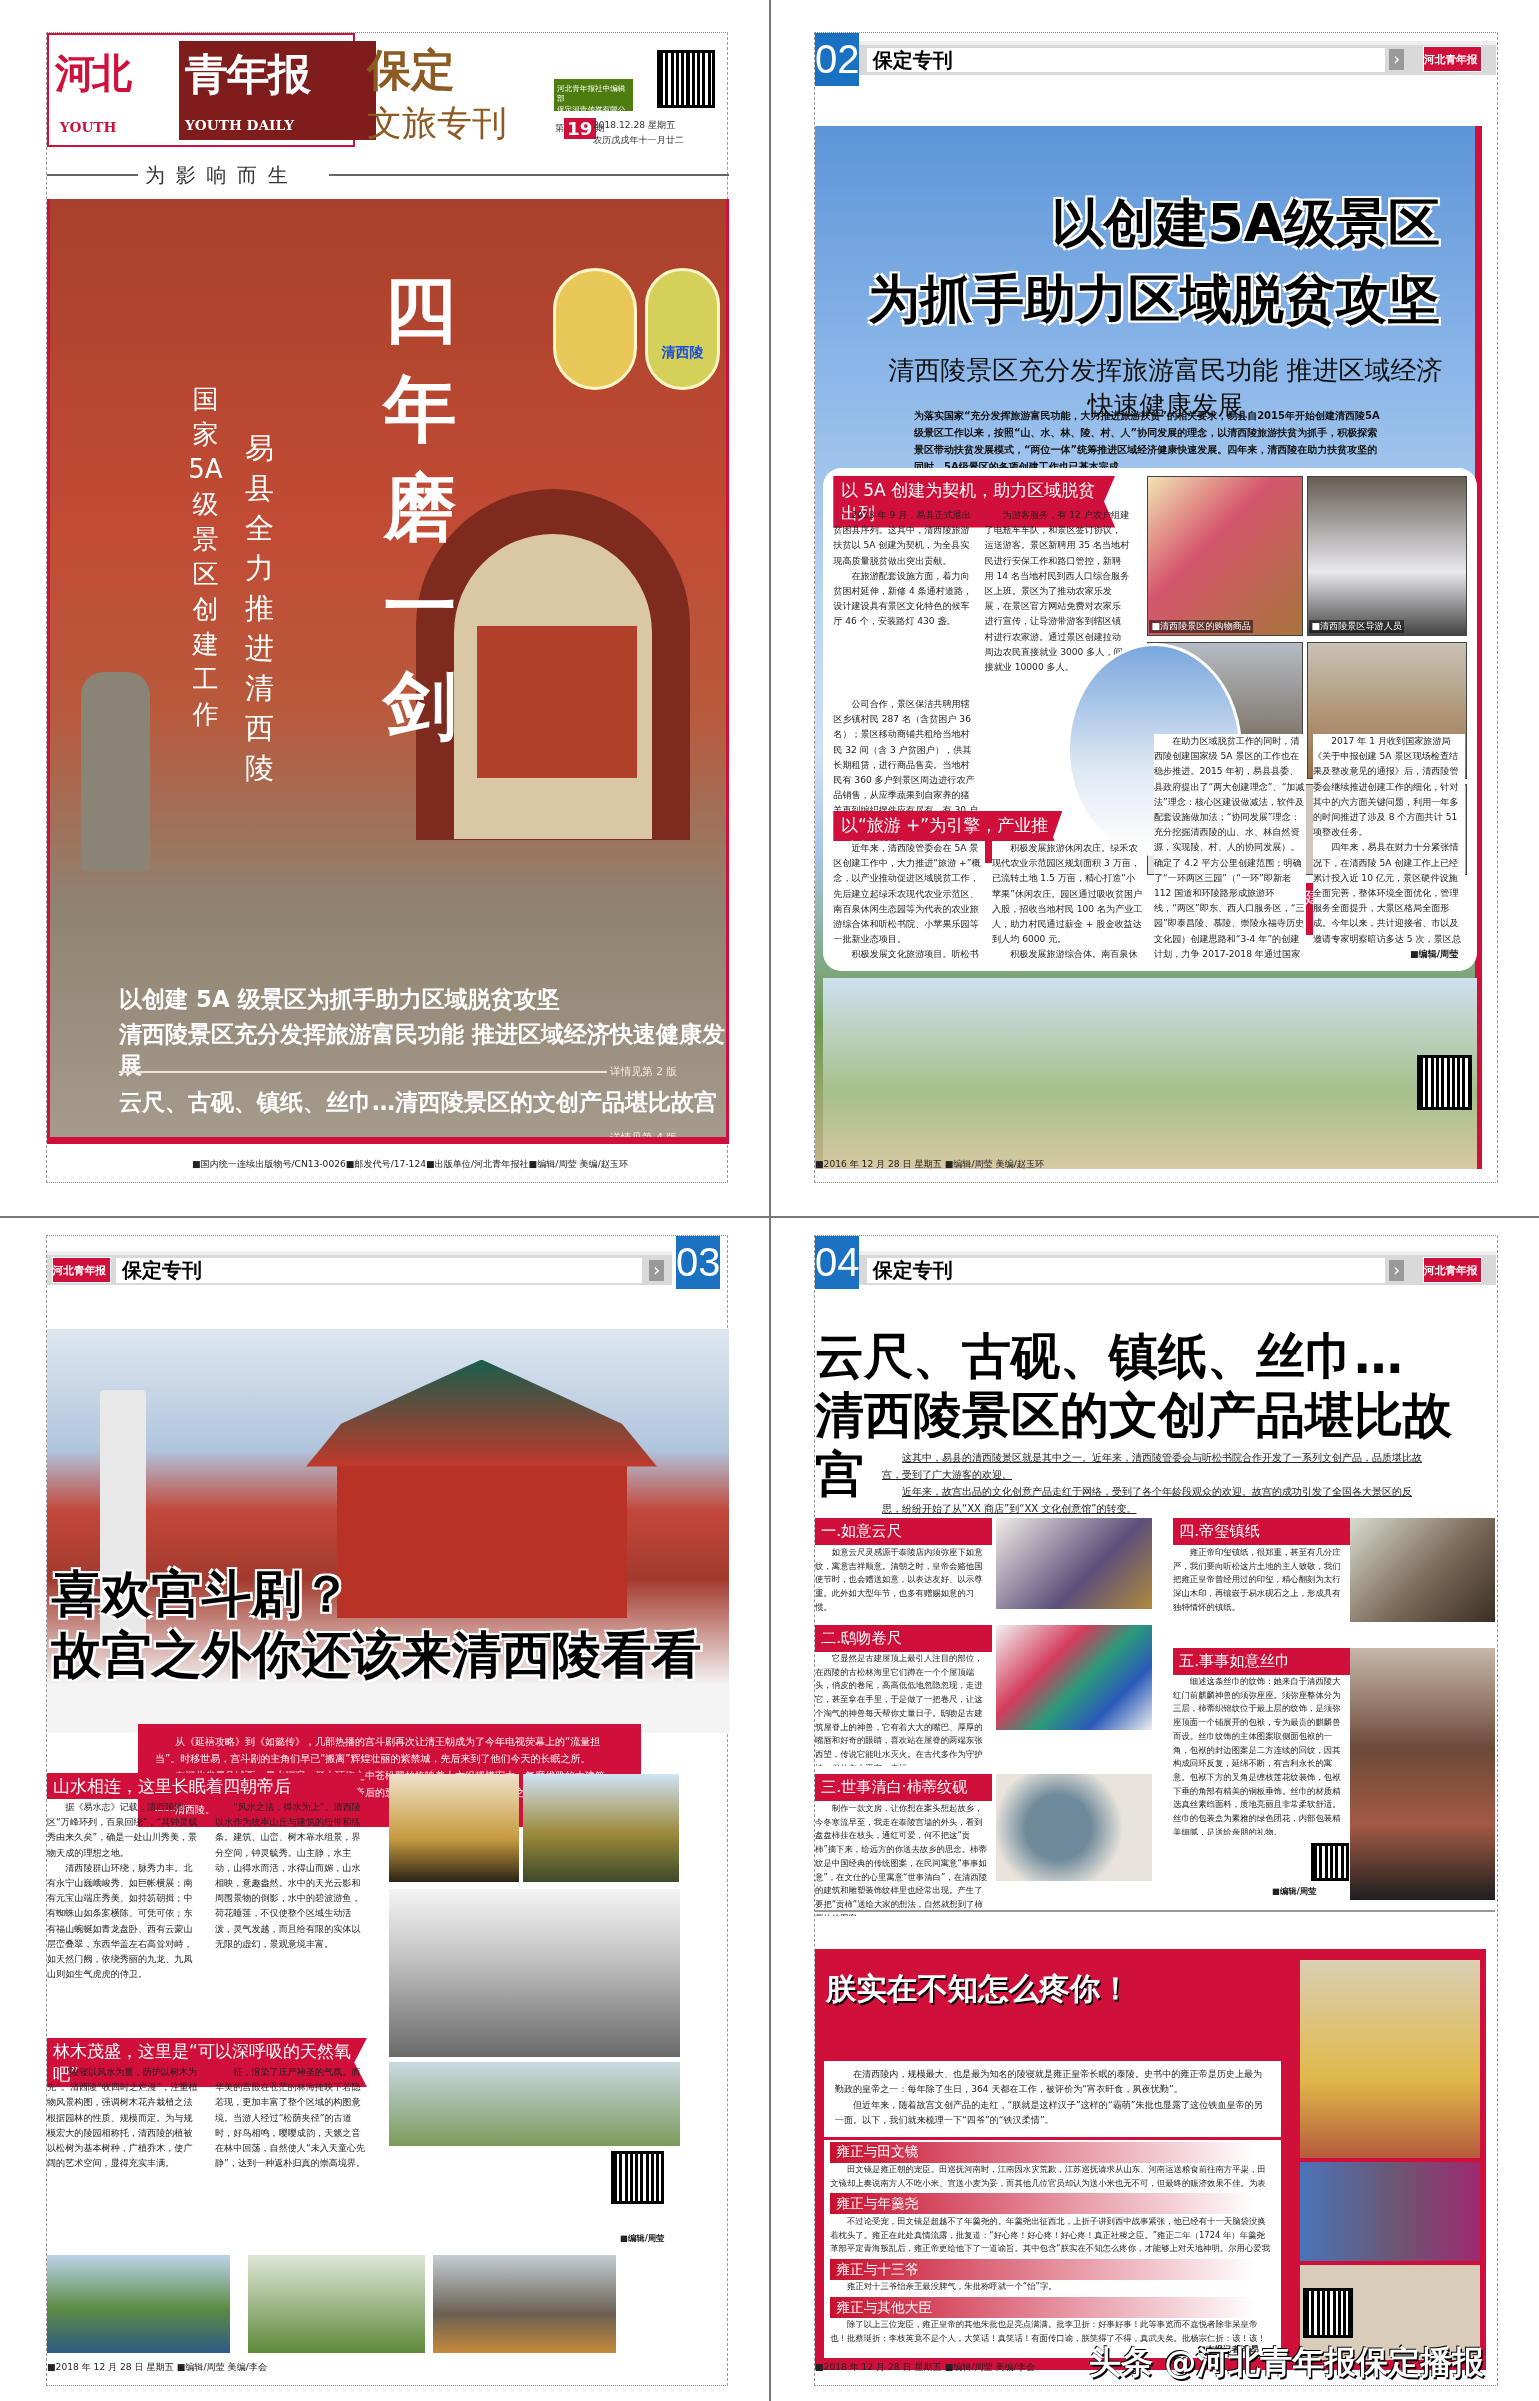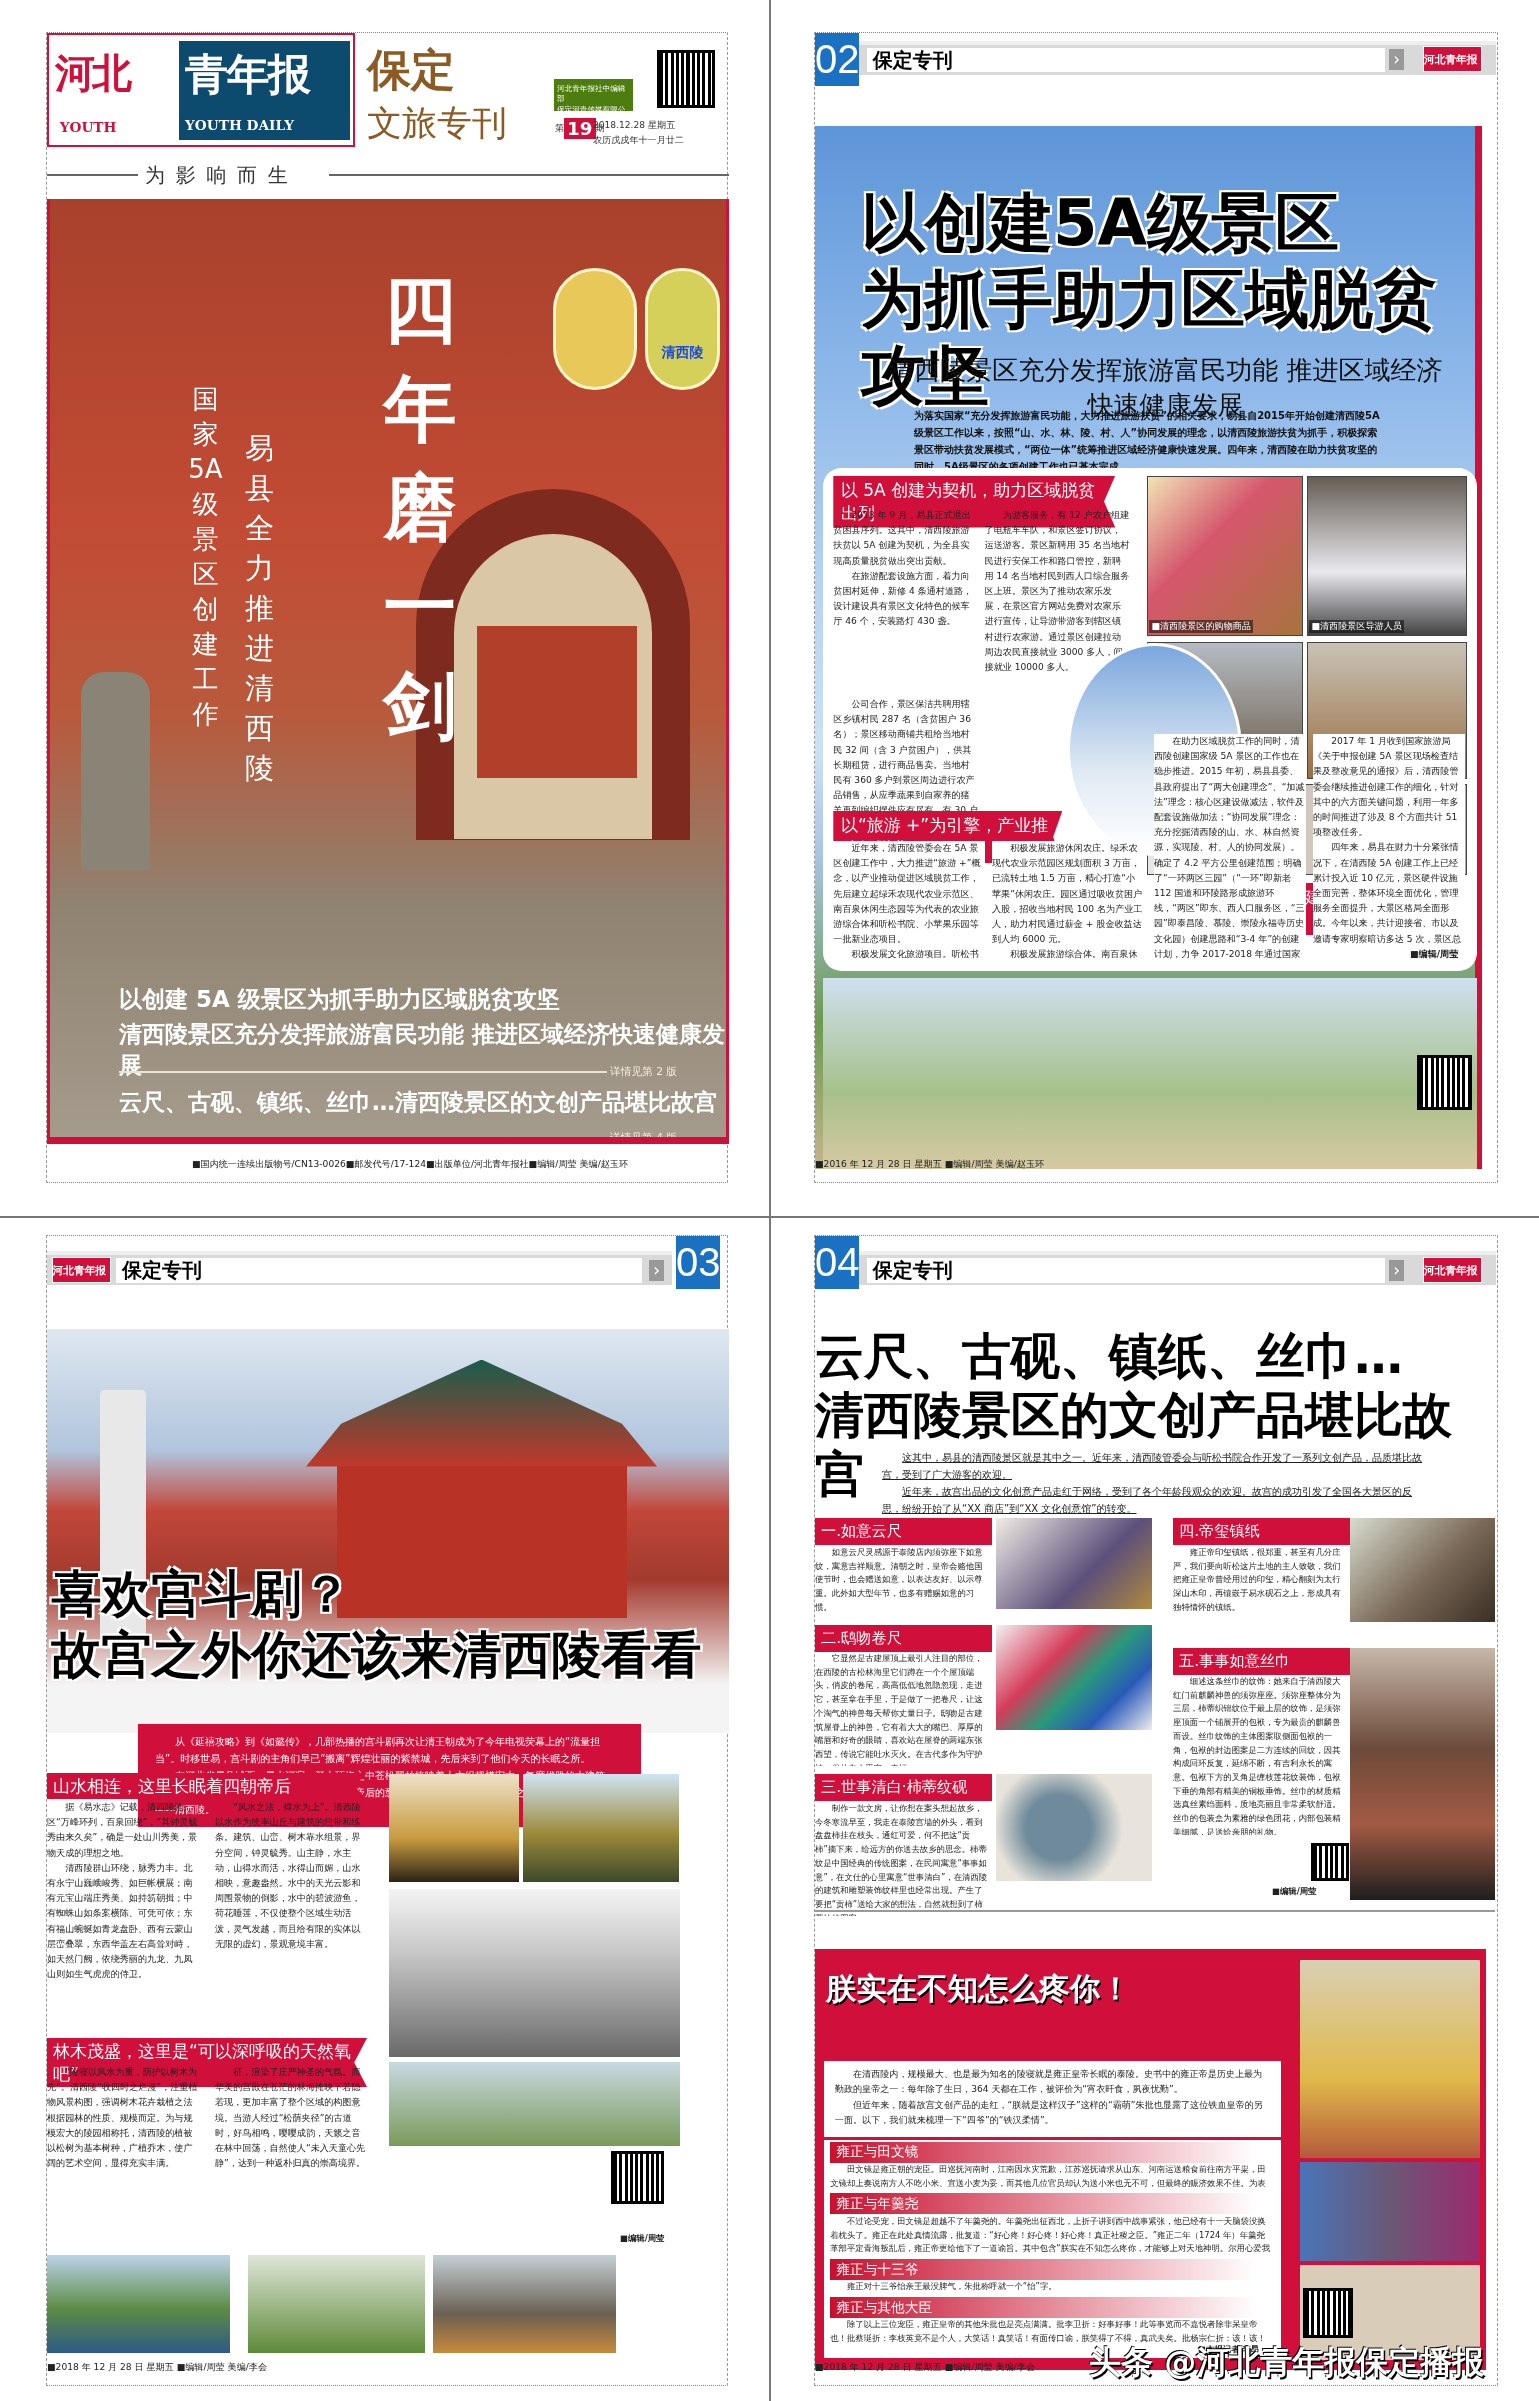--- a/index.html
+++ b/index.html
@@ -9,21 +9,21 @@
 .frame{position:absolute;border-left:0.8px dashed #999;border-right:0.8px dashed #999;border-top:1.5px dotted #888;border-bottom:1.5px dotted #888}
 .p1{left:46px;top:32px;width:682px;height:1151px}
 .p2{left:814px;top:32px;width:684px;height:1151px}
 .p3{left:46px;top:1235px;width:682px;height:1151px}
 .p4{left:814px;top:1235px;width:684px;height:1151px}
 .abs{position:absolute}
 
 .mast{left:0;top:0;width:308px;height:114px;border:2.3px solid #d0103a;background:#fff}
 .mast .hb{position:absolute;left:6.1px;top:10.7px;font-family:"DejaVu Serif",serif;font-weight:bold;color:#d0103a;font-size:40px;letter-spacing:-3px}
 .mast .hbe{position:absolute;left:10.7px;top:84px;font-family:"DejaVu Serif",serif;color:#d0103a;font-size:13.7px;font-weight:bold}
-.mast .yd{position:absolute;left:130px;top:6.1px;width:171px;height:99px;background:#0c4a6e;color:#fff}
+.mast .yd{position:absolute;left:130px;top:6.1px;width:197px;height:99px;background:#7f1d1d;color:#fff}
 .mast .yd .cn{position:absolute;left:6.1px;top:4.6px;font-size:43px;font-weight:bold;font-family:"DejaVu Serif",serif;letter-spacing:-1.5px}
 .mast .yd .en{position:absolute;left:6.1px;top:76px;font-size:13.7px;font-family:"DejaVu Serif",serif;font-weight:bold}
 .bd{left:320px;top:7.6px;color:#8c5a23;font-weight:bold;font-size:44px}
 .wl{left:320px;top:67px;color:#8c5a23;font-size:35px}
 .pub{left:507px;top:46px;width:79px;height:32px;background:#4d7c0f;color:#fff;font-size:7.6px;line-height:10.7px;padding:4.6px 3px}
 .qr{background:repeating-linear-gradient(90deg,#000 0 3px,#fff 3px 5.3px),#000;border:3px solid #000}
 .qr1{left:610px;top:17px;width:58px;height:58px}
 .issue{left:508px;top:85px;font-size:9.1px;color:#333}
 .issue .n{display:inline-block;background:#d0103a;color:#fff;font-weight:bold;font-size:18.3px;padding:0 3px;vertical-align:middle}
 .date1{left:546px;top:85px;font-size:9.1px;color:#333;line-height:15.2px}
@@ -53,21 +53,21 @@
 .rl2{left:69px;top:938px;width:488px}
 .foot{font-size:9.1px;color:#222}
 
 .bar{height:34px;background:#d9d9d9;border-top:4.6px solid #eee}
 .bar .inner{position:absolute;top:3px;height:24.4px;background:#fff;font-size:20px;font-weight:bold;padding-left:6.1px;line-height:24.4px;color:#000}
 .bar .chev{position:absolute;top:4.6px;width:15.2px;height:21.3px;background:#999;color:#fff;font-size:17px;line-height:21.3px;text-align:center}
 .pgnum{background:#1a71c1;color:#fff;font-size:40px;width:44px;height:61px;text-align:center;line-height:61px;font-family:"Liberation Sans",sans-serif}
 .minilogo{width:59px;height:26px;background:#d0103a;color:#fff;font-size:10.7px;font-weight:bold;text-align:left;line-height:26px;border:1.5px solid #fff}
 
 .sky{left:0;top:93px;width:667px;height:1043px;background:linear-gradient(180deg,#5d95d8 0%,#8fb9ea 25%,#b9d4f0 45%,#cde0f5 60%,#a9c4e4 70%,#6a9a4e 86%,#c4b48c 100%);border-right:7.6px solid #d0103a}
-.h2t{left:46px;top:152px;width:579px;text-align:left;font-size:64px;font-weight:bold;color:#000;line-height:76px;text-shadow:2.3px 2.3px 0 #fff,-2.3px -2.3px 0 #fff,2.3px -2.3px 0 #fff,-2.3px 2.3px 0 #fff}
+.h2t{left:46px;top:152px;width:579px;text-align:right;font-size:52px;font-weight:bold;color:#000;line-height:76px;text-shadow:2.3px 2.3px 0 #fff,-2.3px -2.3px 0 #fff,2.3px -2.3px 0 #fff,-2.3px 2.3px 0 #fff}
 .sub2{left:61px;top:320px;width:579px;text-align:center;font-size:26px;color:#111}
 .lead2{left:99px;top:374px;width:473px;font-size:10px;line-height:17px;color:#111;font-weight:bold}
 .card2{left:7.6px;top:435px;width:654px;height:503px;background:#fff;border-radius:18.3px}
 .rhead{background:#d0103a;color:#fff;font-size:17px;padding:3px 7.6px;clip-path:polygon(0 0,100% 0,96% 50%,100% 100%,0 100%)}
 .col{font-size:9.1px;line-height:15.2px;color:#222;text-indent:2em}
 .photo{background:#8a6a4a;border:1.5px solid #444}
 .cap{position:absolute;left:1.5px;bottom:1.5px;font-size:9.1px;color:#fff;background:rgba(0,0,0,.5);padding:0 2.3px}
 .oval{left:252px;top:610px;width:175px;height:213px;border-radius:50%;background:linear-gradient(180deg,#7ba7de,#dfe9f3 60%,#fff);border:3px solid #fff}
 .gate{left:7.6px;top:945px;width:654px;height:191px;background:linear-gradient(180deg,#cfe0ef,#a6c08a 60%,#d7c9a2)}
 

